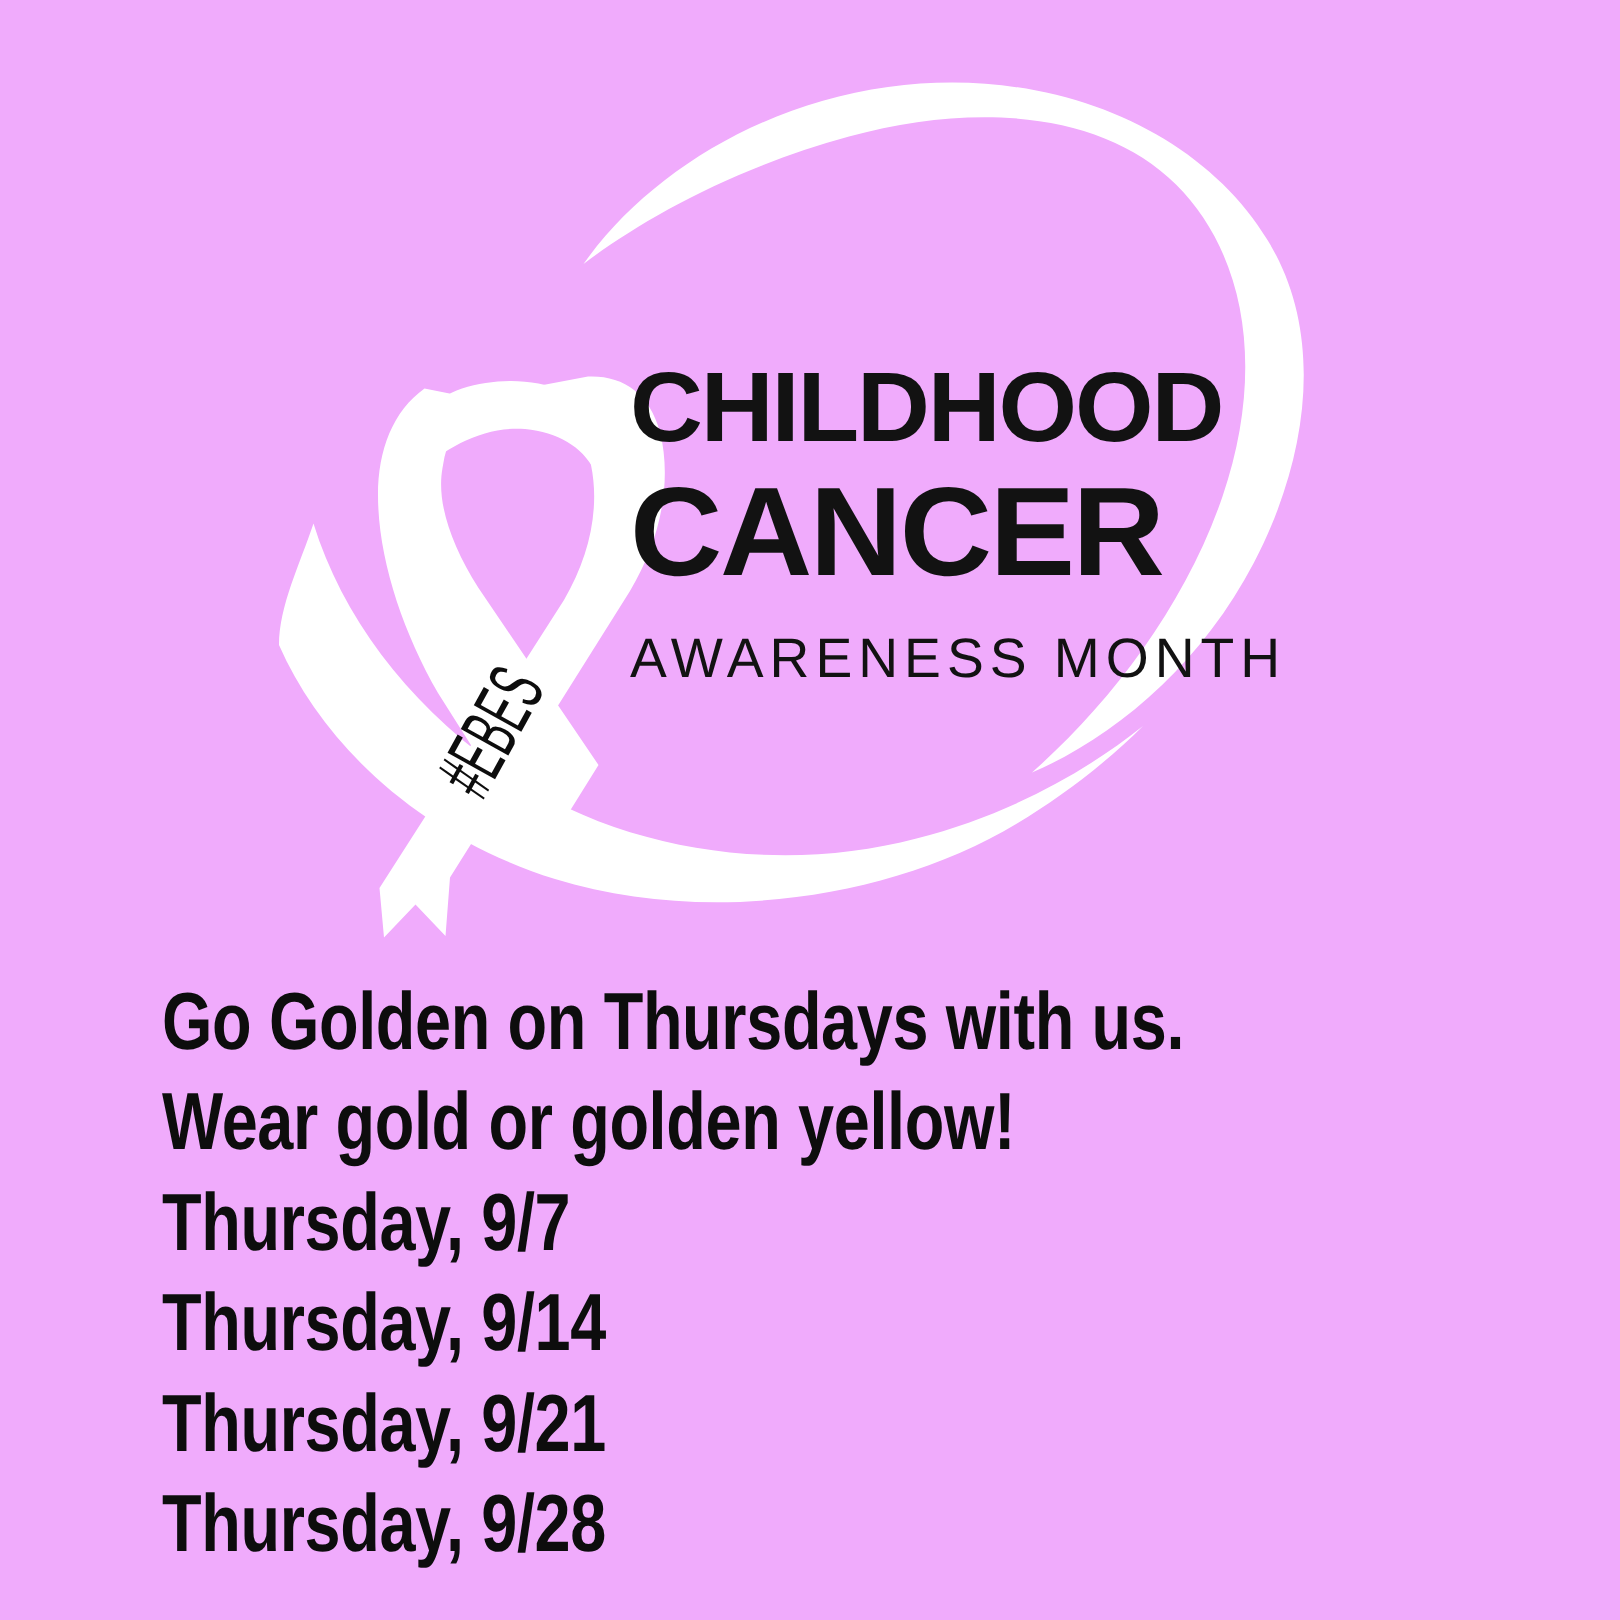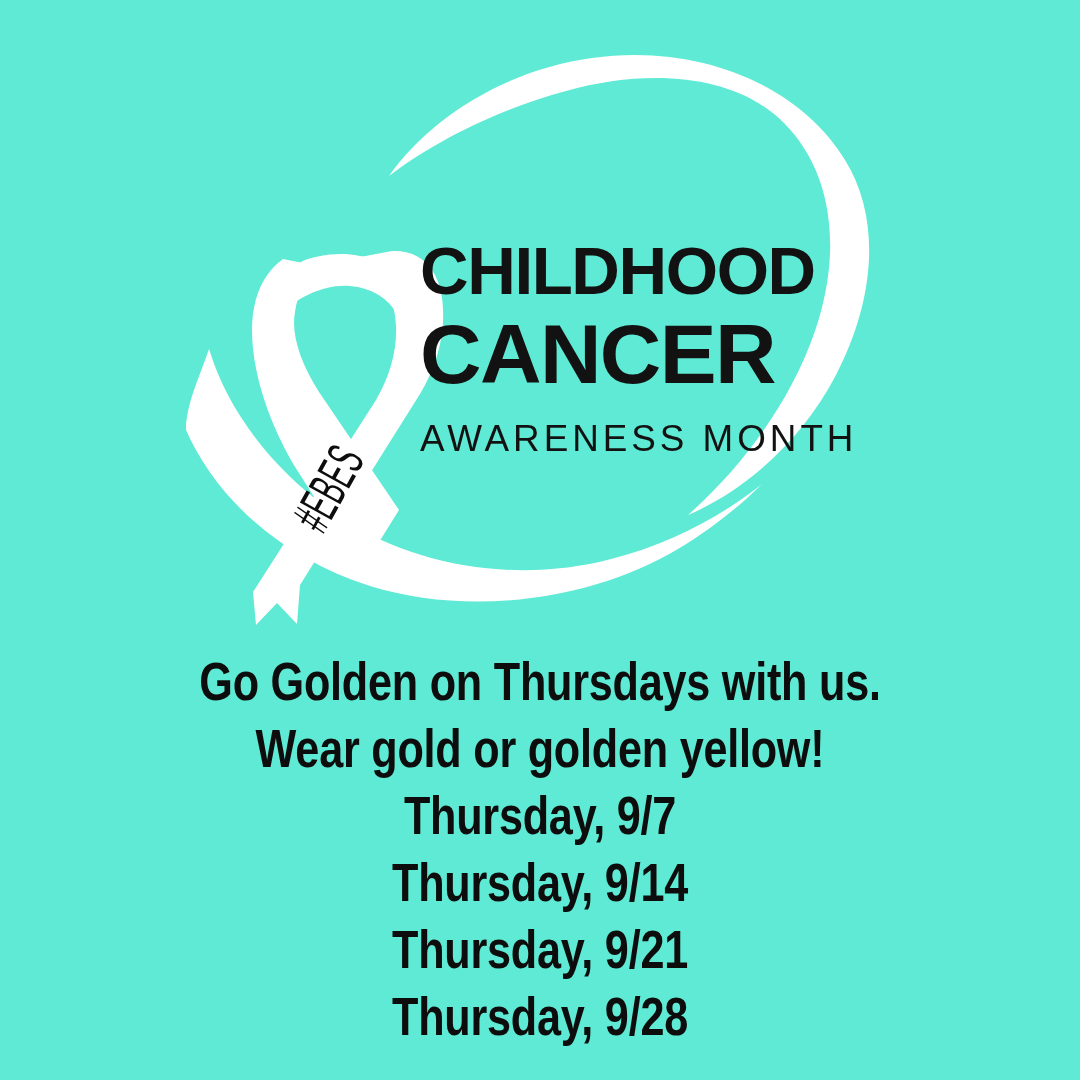--- a/index.html
+++ b/index.html
@@ -7,21 +7,21 @@
     margin: 0;
     padding: 0;
     background: #ffffff;
   }
 
   #poster {
     position: relative;
     width: 1080px;
     height: 1080px;
     overflow: hidden;
-    background: #5eead4;
+    background: #f0abfc;
     font-family: "Liberation Sans", "DejaVu Sans", sans-serif;
     -webkit-font-smoothing: antialiased;
   }
 
   
   #emblem {
     position: absolute;
     left: 0;
     top: 0;
     width: 1080px;
@@ -100,21 +100,21 @@
     transform: translate(-50%, -50%) rotate(-61deg) scaleY(1.55) scaleX(0.78);
     transform-origin: center center;
   }
 
   
   #body-copy {
     position: absolute;
     left: 0;
     top: 648px;
     width: 1080px;
-    text-align: center;
+    text-align: left;
     color: #0d0d0d;
   }
 
   .copy-line {
     display: block;
     white-space: nowrap;
     font-weight: 700;
     font-size: 54px;
     line-height: 67px;
     letter-spacing: -0.3px;

